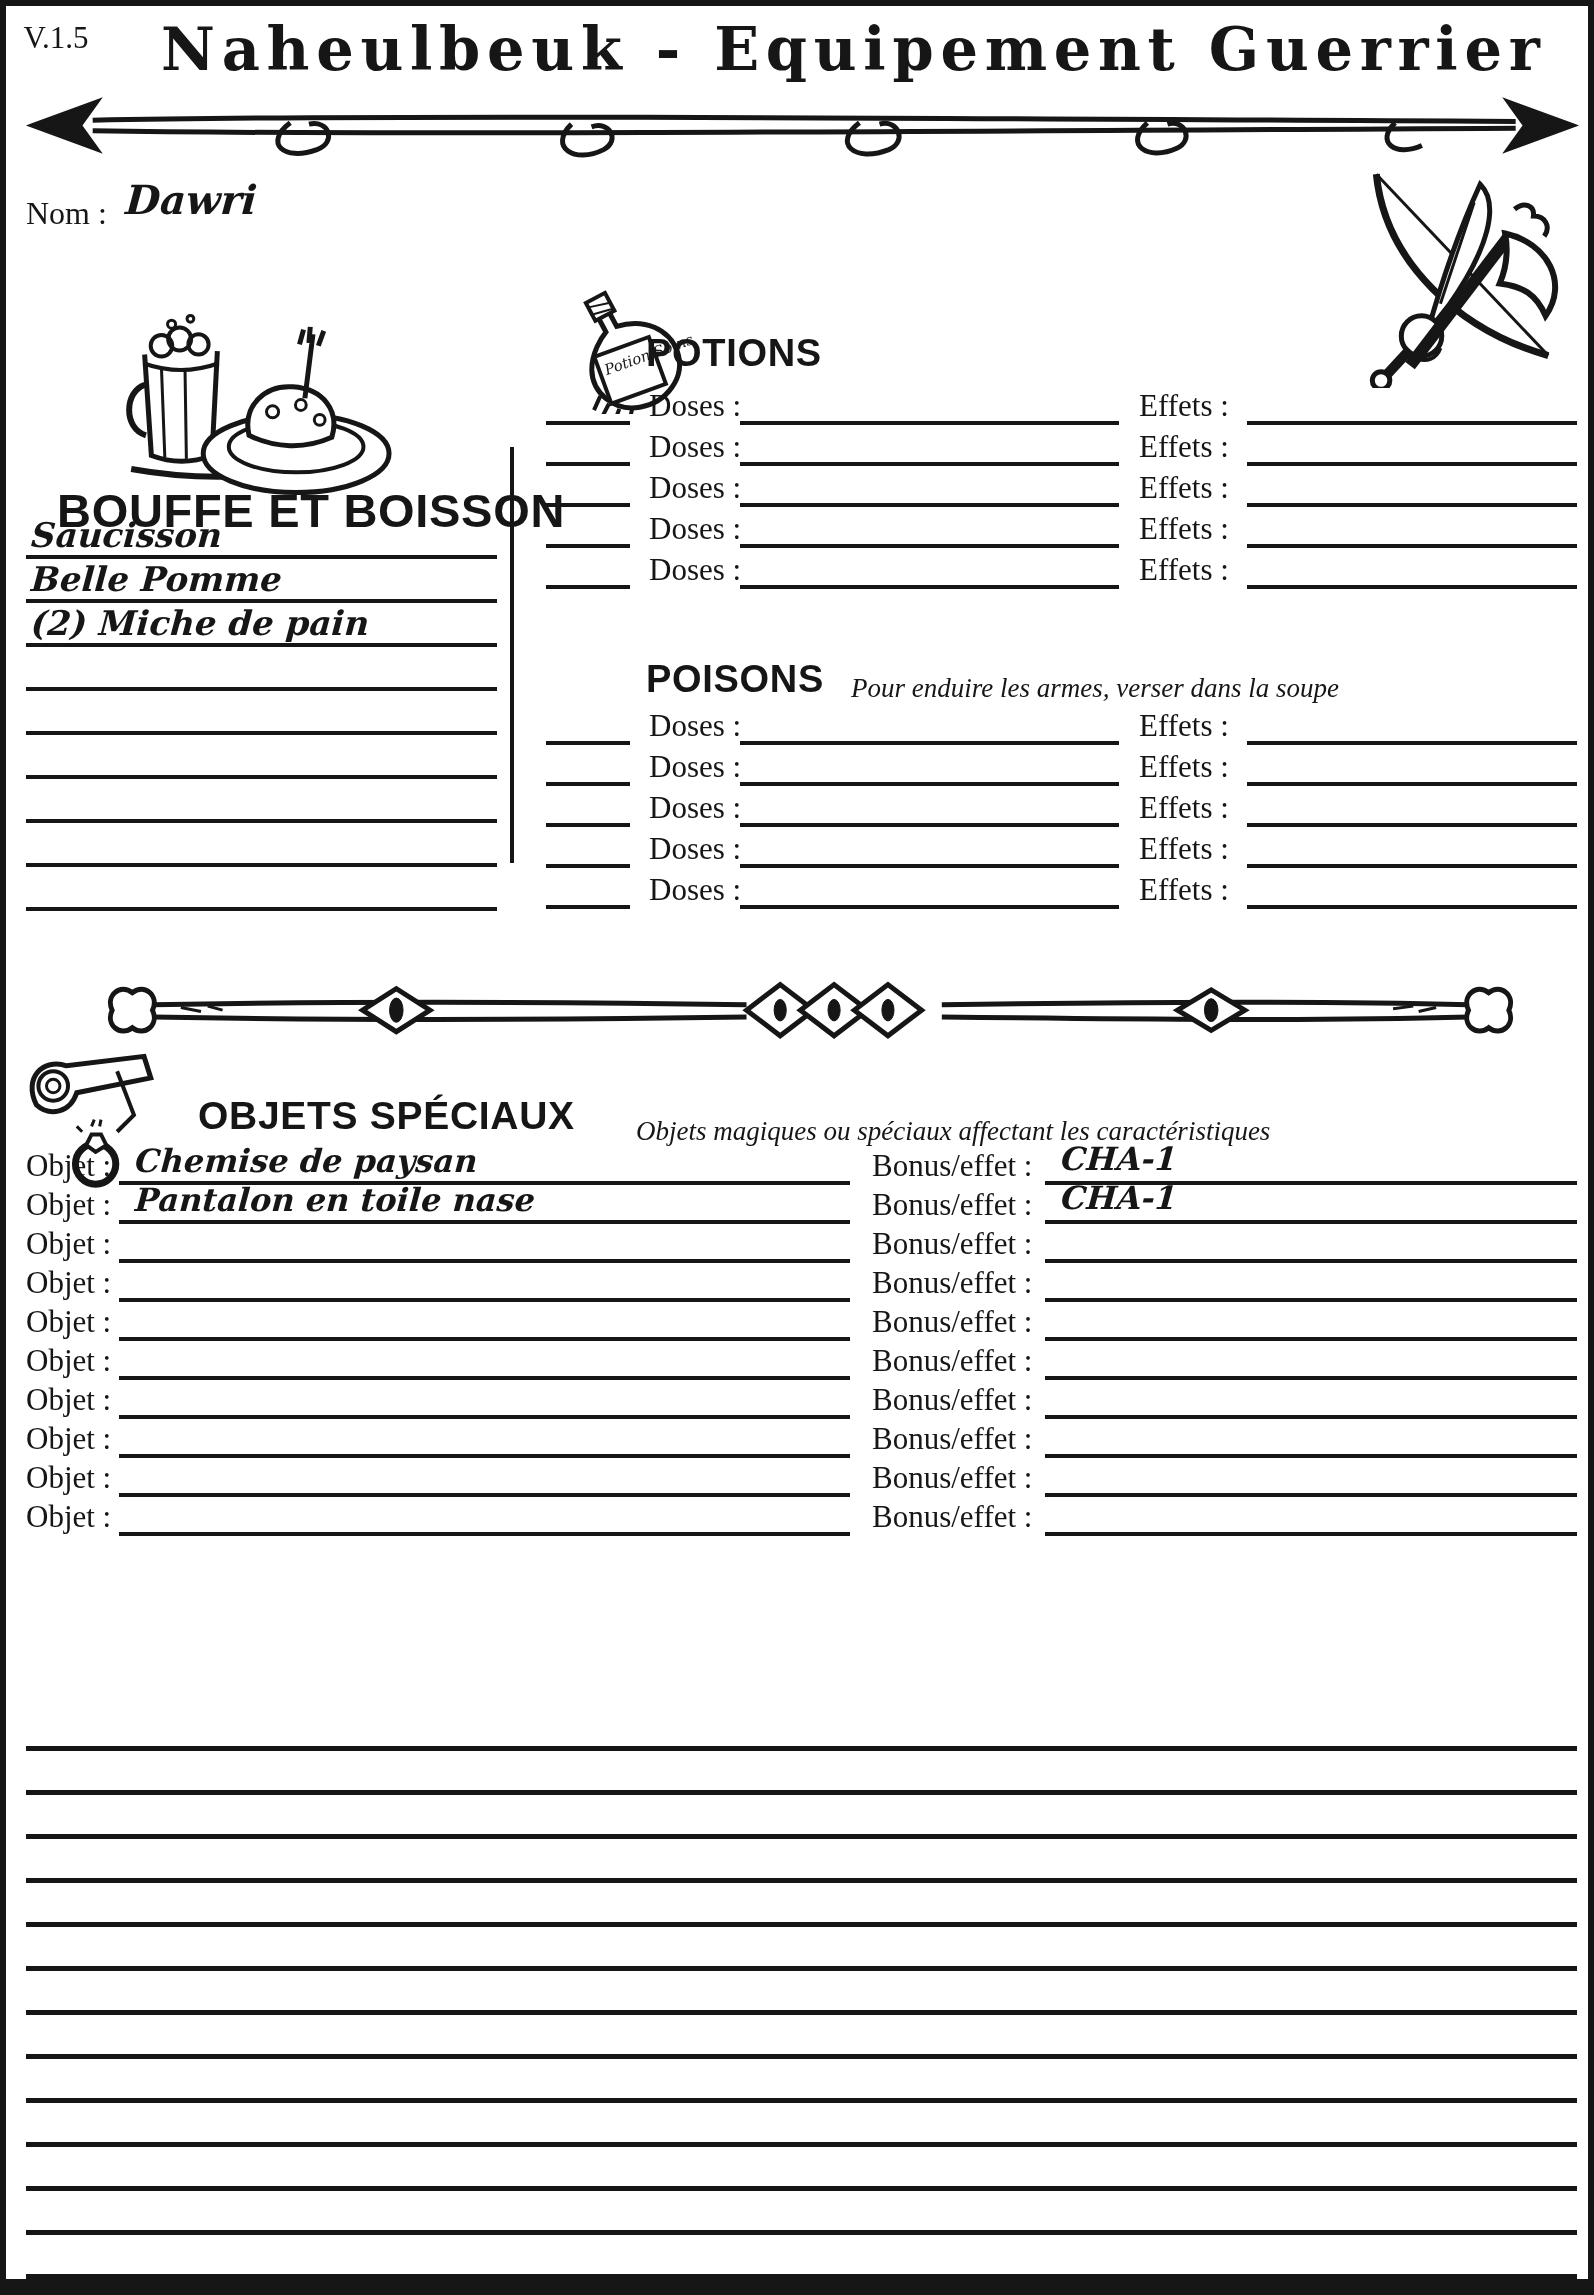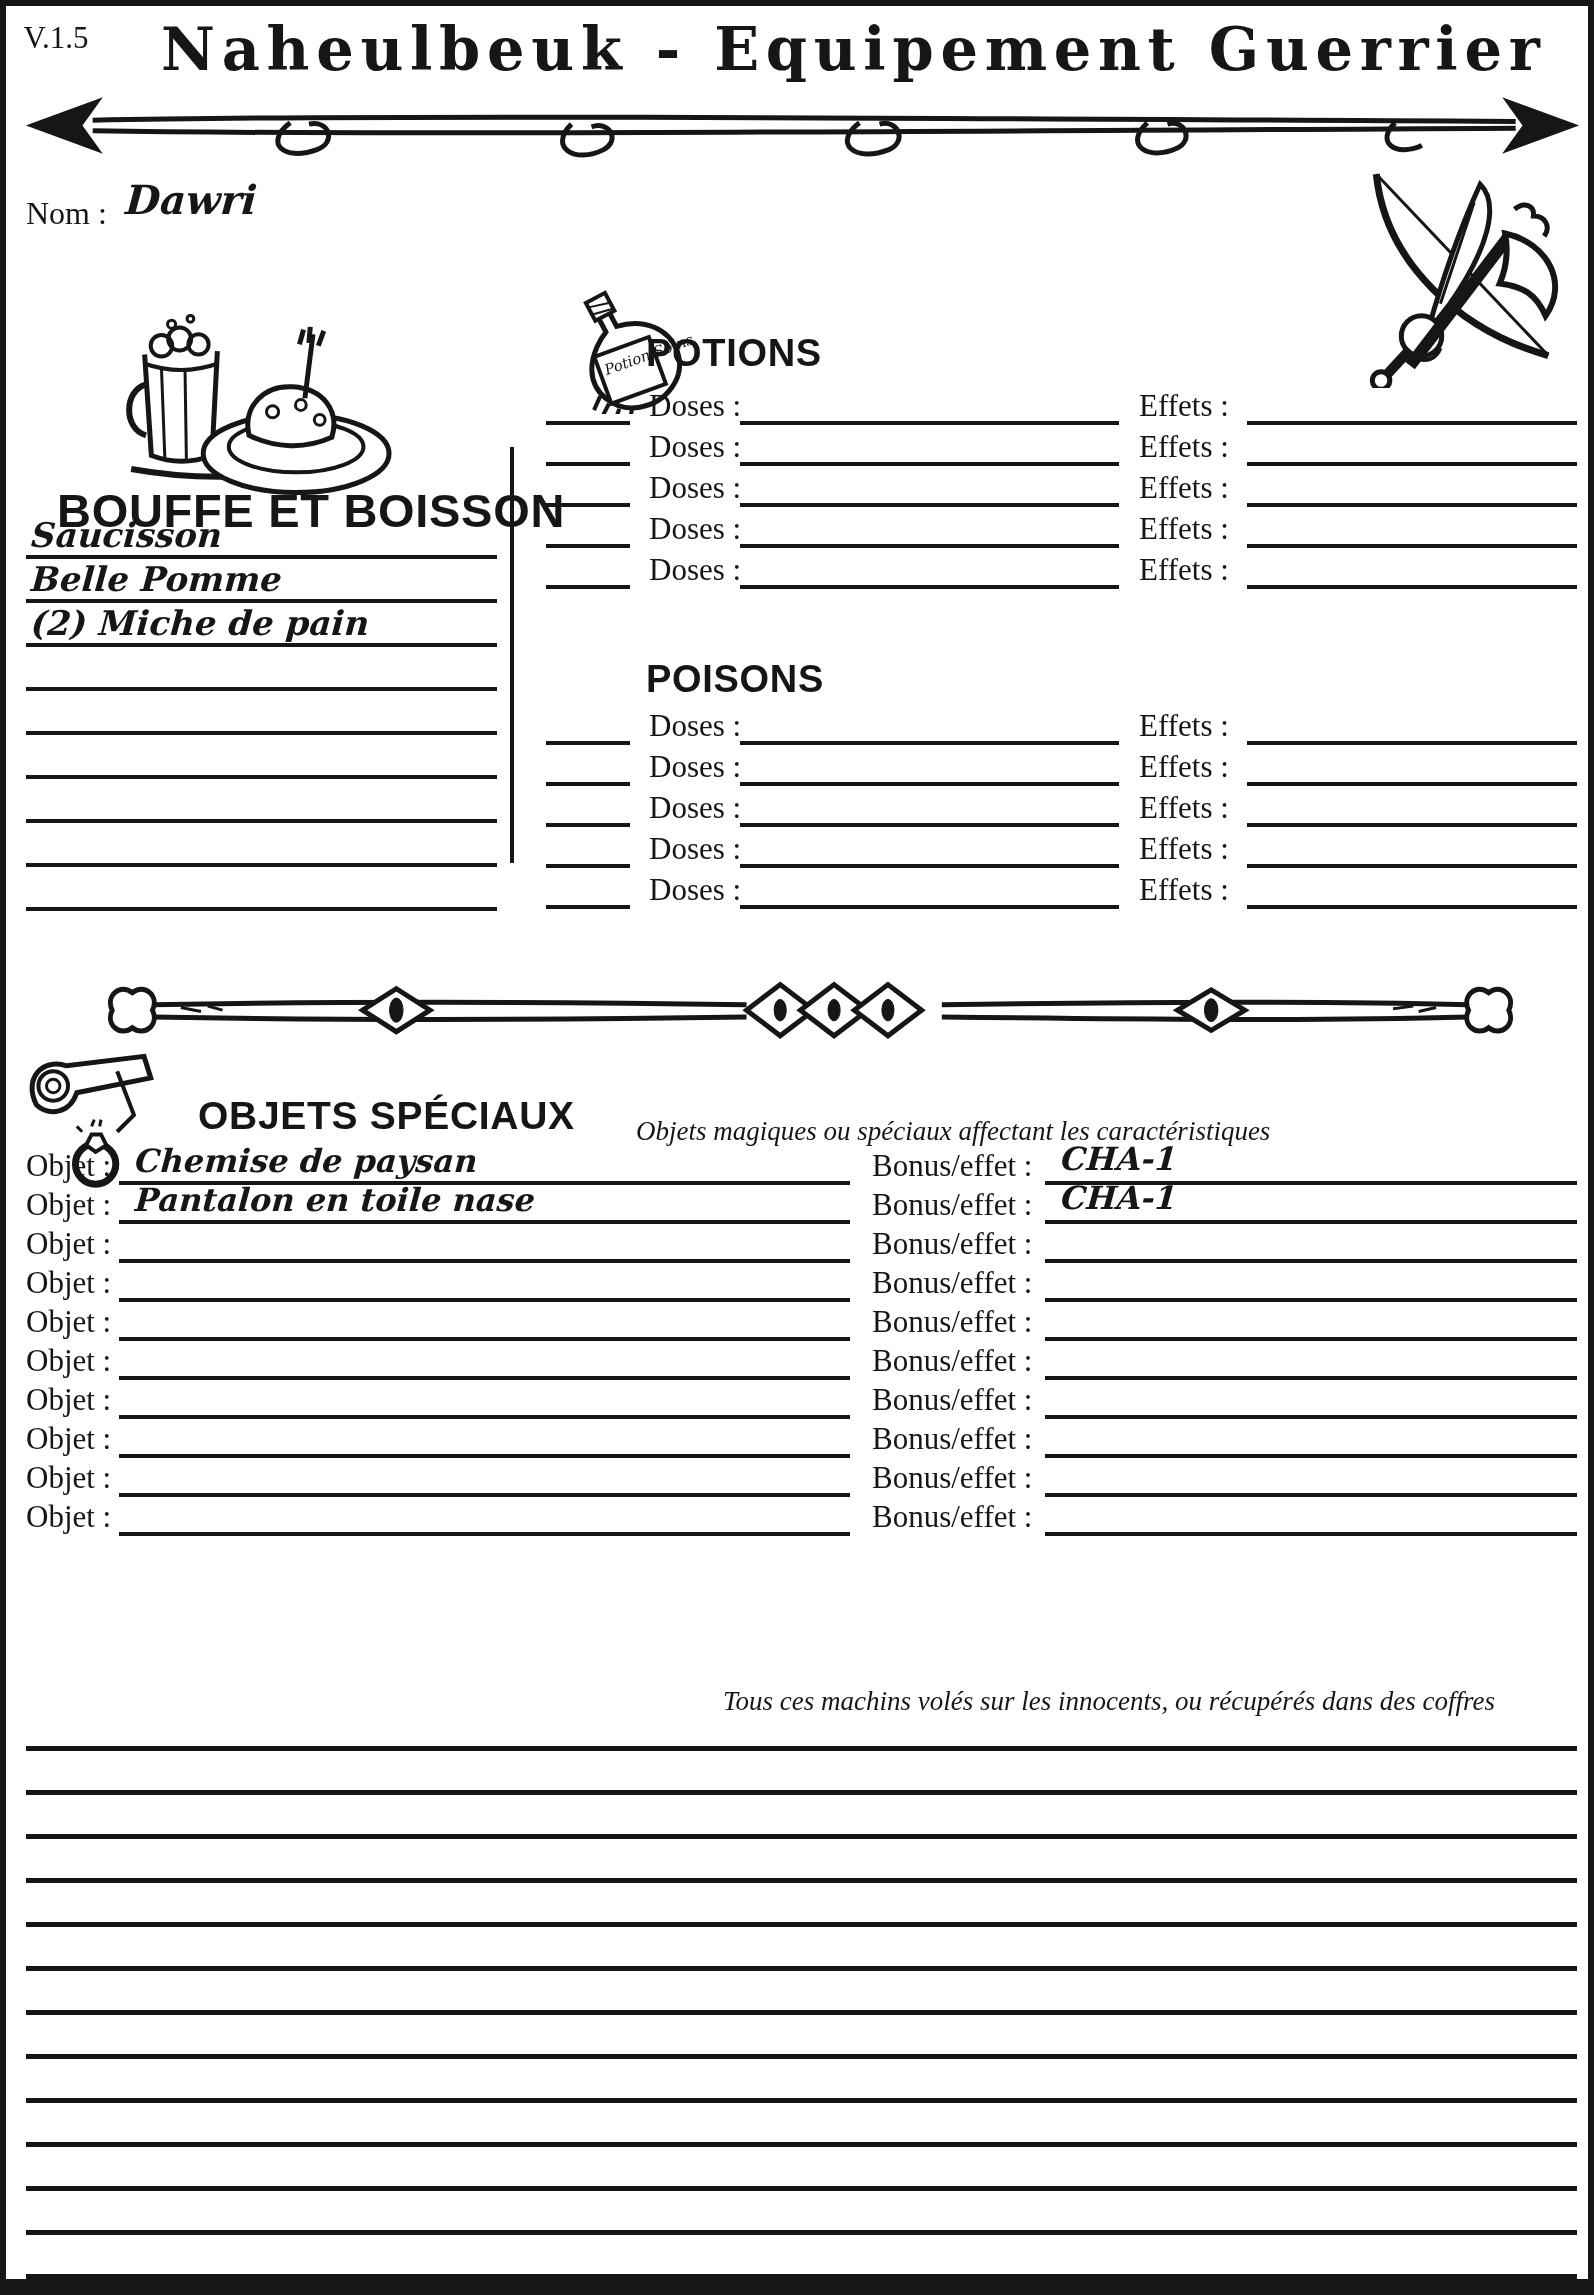--- a/index.html
+++ b/index.html
@@ -252,20 +252,21 @@
     <span class="doses-label serif">Doses :</span>
     <span class="dose-line"></span>
     <span class="dose-val hw"></span>
     <span class="effets-label serif">Effets :</span>
     <span class="effect-line"></span>
     <span class="effect-val hw"></span>
   </div>
 </div>
 
   <div class="abs poisons-heading heading">POISONS</div>
+  <div class="abs poisons-subtitle subtitle">Pour enduire les armes, verser dans la soupe</div>
   <div class="abs dose-rows poisons-rows">
   <div class="dose-row">
     <span class="stub"></span>
     <span class="doses-label serif">Doses :</span>
     <span class="dose-line"></span>
     <span class="dose-val hw"></span>
     <span class="effets-label serif">Effets :</span>
     <span class="effect-line"></span>
     <span class="effect-val hw"></span>
   </div>
@@ -430,21 +431,20 @@
   <div class="objet-row">
     <span class="objet-label serif">Objet :</span>
     <span class="objet-line"></span>
     <span class="objet-val hw"></span>
     <span class="bonus-label serif">Bonus/effet :</span>
     <span class="bonus-line"></span>
     <span class="bonus-val hw"></span>
   </div>
 </div>
 
-  <div class="abs butin-subtitle subtitle">Tous ces machins volés sur les innocents, ou récupérés dans des coffres</div>
   <div class="abs loot-rows">
   <div class="loot-row">
     <span class="val hw"></span>
     <span class="fill"></span>
   </div>
 
   <div class="loot-row">
     <span class="val hw"></span>
     <span class="fill"></span>
   </div>

